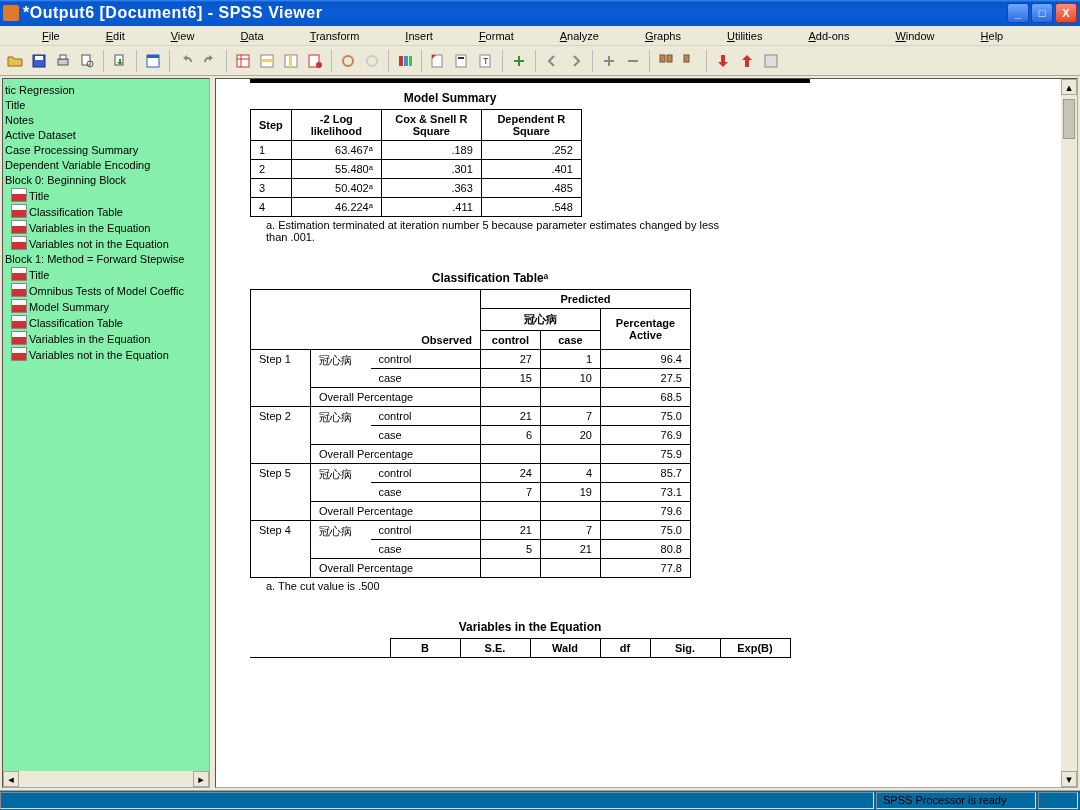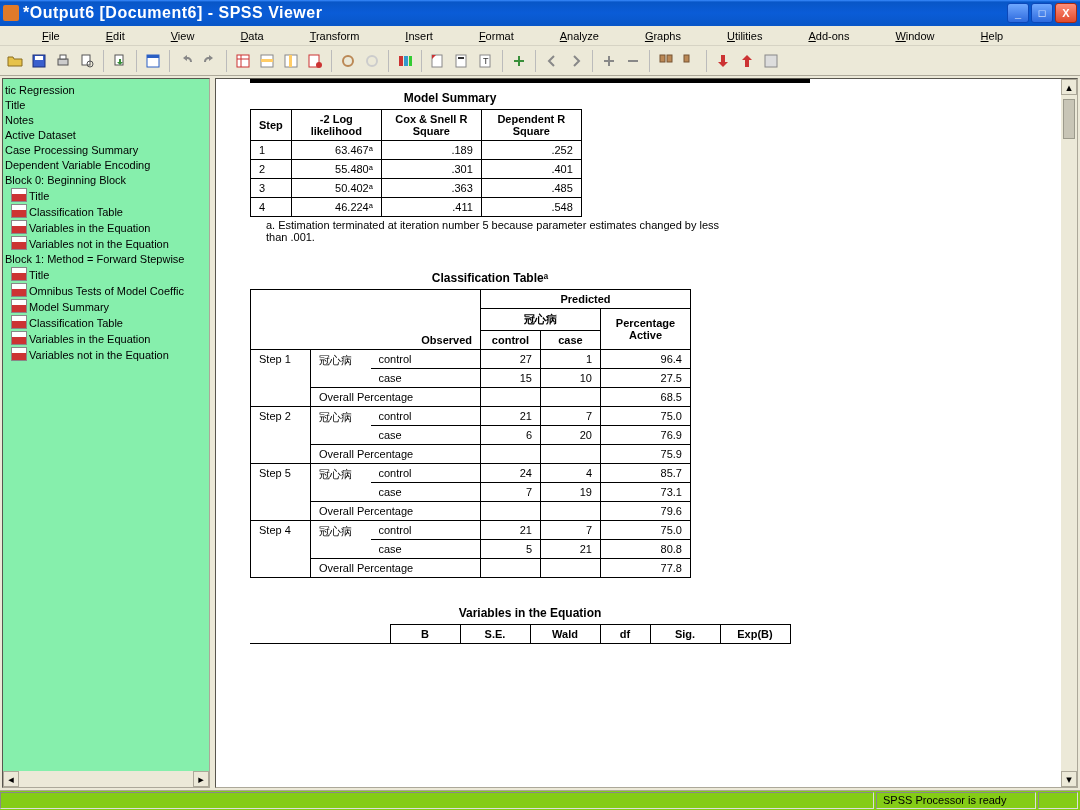--- a/index.html
+++ b/index.html
@@ -30,21 +30,21 @@
 .content-pane .vscroll .sb-btn { position: absolute; left: 0; }
 .content-pane .vscroll .sb-thumb { position: absolute; left: 2px; right: 2px; top: 20px; height: 40px; background: #c8c5b6; border: 1px solid #9c9a8c; }
 .doc { position: absolute; left: 24px; top: 0; right: 18px; bottom: 0; overflow: hidden; font-family: Arial, sans-serif; color: #000; }
 .doc-block { margin-bottom: 20px; }
 .tbl-title { font-weight: bold; font-size: 12px; text-align: center; padding: 8px 0 4px 0; }
 table.spss { border-collapse: collapse; margin: 0 auto; font-size: 11px; }
 table.spss th, table.spss td { border: 1px solid #000; padding: 3px 8px; text-align: center; }
 table.spss .rowlbl { text-align: left; }
 table.spss .num { text-align: right; }
 .footnote { font-size: 11px; padding: 2px 0 0 26px; max-width: 500px; }
-.statusbar { height: 20px; background: #84cc16; border-top: 1px solid #aca899; display: flex; align-items: center; font-size: 11px; }
+.statusbar { height: 20px; background: #0369a1; border-top: 1px solid #aca899; display: flex; align-items: center; font-size: 11px; }
 .status-cell { border: 1px inset #ddd; height: 17px; padding: 1px 6px; margin-right: 2px; }
 .top-stub { height: 2px; border-top: 4px solid #000; margin: 0 auto 0 10px; width: 560px; }
 </style>
 </head>
 <body>
 
 <div class="titlebar">
   <div class="app-icon"></div>
   <div class="title">*Output6 [Document6] - SPSS Viewer</div>
   <div class="winbtns">
@@ -410,20 +410,21 @@
                 <td class="num">80.8</td>
               </tr>
               <tr>
                 <td colspan="2" class="rowlbl">Overall Percentage</td>
                 <td></td>
                 <td></td>
                 <td class="num">77.8</td>
               </tr>
             </tbody>
         </table>
+        <div class="footnote">a. The cut value is .500</div>
       </div>
 
       <div class="doc-block">
         <div class="tbl-title" style="width:560px;margin-left:10px;">Variables in the Equation</div>
         <table class="spss" style="margin-left:10px;">
           <thead>
               <tr>
             <th style="width:140px;border-top:none;border-left:none;"></th>
             <th style="width:70px">B</th>
             <th style="width:70px">S.E.</th>

